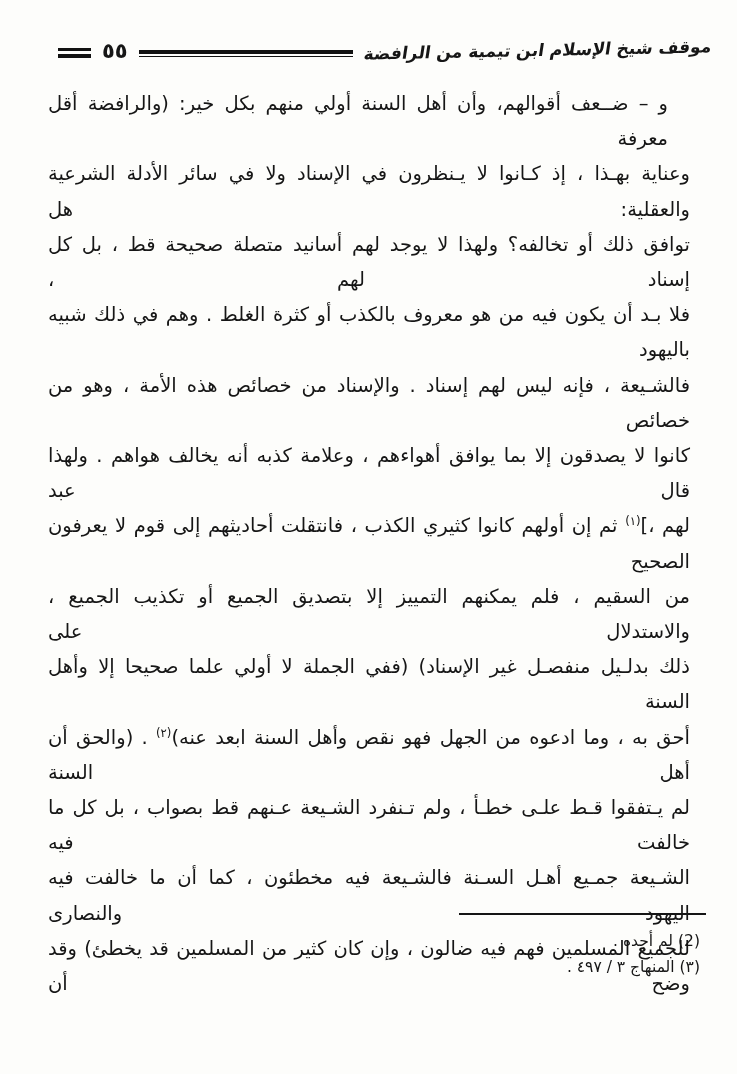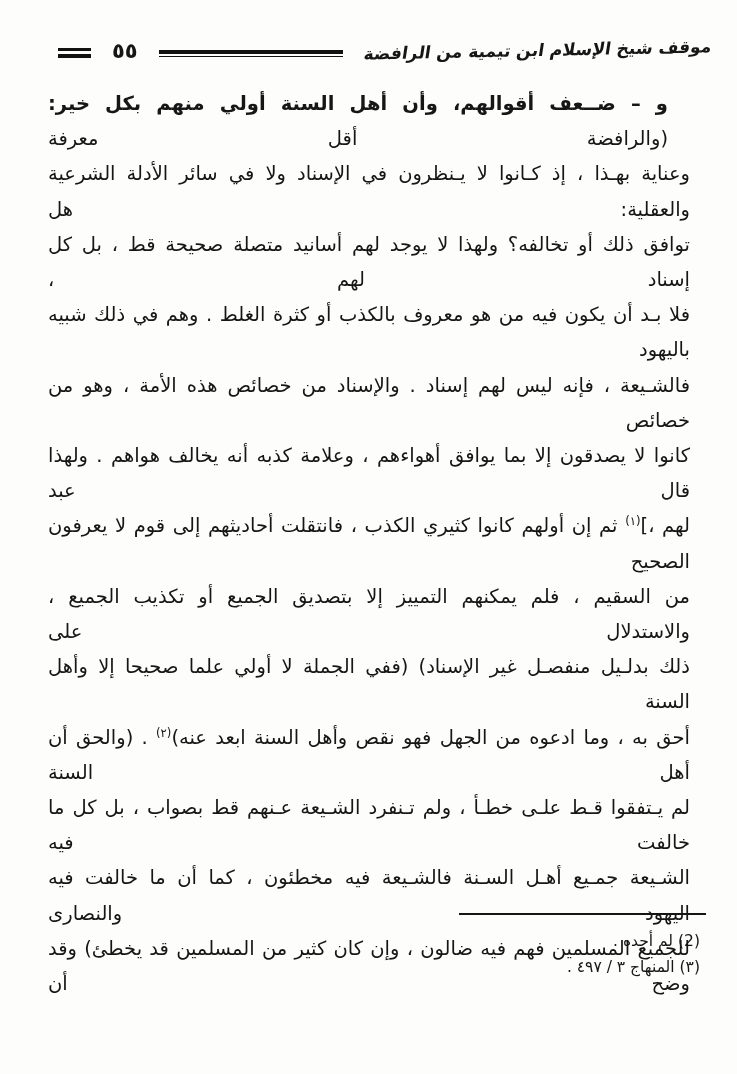--- a/index.html
+++ b/index.html
@@ -16,21 +16,21 @@
   }
   
   .header {
     position: absolute;
     top: 36px;
     left: 58px;
     right: 26px;
     height: 34px;
     display: flex;
     align-items: center;
-    gap: 21px;
+    gap: 11px;
     direction: ltr;
   }
   .hdr-dash {
     width: 33px;
     display: flex;
     flex-direction: column;
     gap: 3px;
     flex: 0 0 auto;
   }
   .hdr-dash .t { height: 3px; background: #121212; }
@@ -69,21 +69,21 @@
     direction: rtl;
   }
   .line {
     font-size: 19.5px;
     line-height: 35.2px;
     text-align: justify;
     text-align-last: justify;
     white-space: normal;
     word-spacing: 1px;
   }
-  .line .bold { font-weight: bold; }
+  .line .bold { font-weight: normal; }
   .line.lead { padding-right: 22px; }
   .line sup { font-size: 0.60em; line-height: 0; }
   
   .fn-rule {
     position: absolute;
     top: 913px;
     right: 31px;
     width: 247px;
     height: 2px;
     background: #151515;

